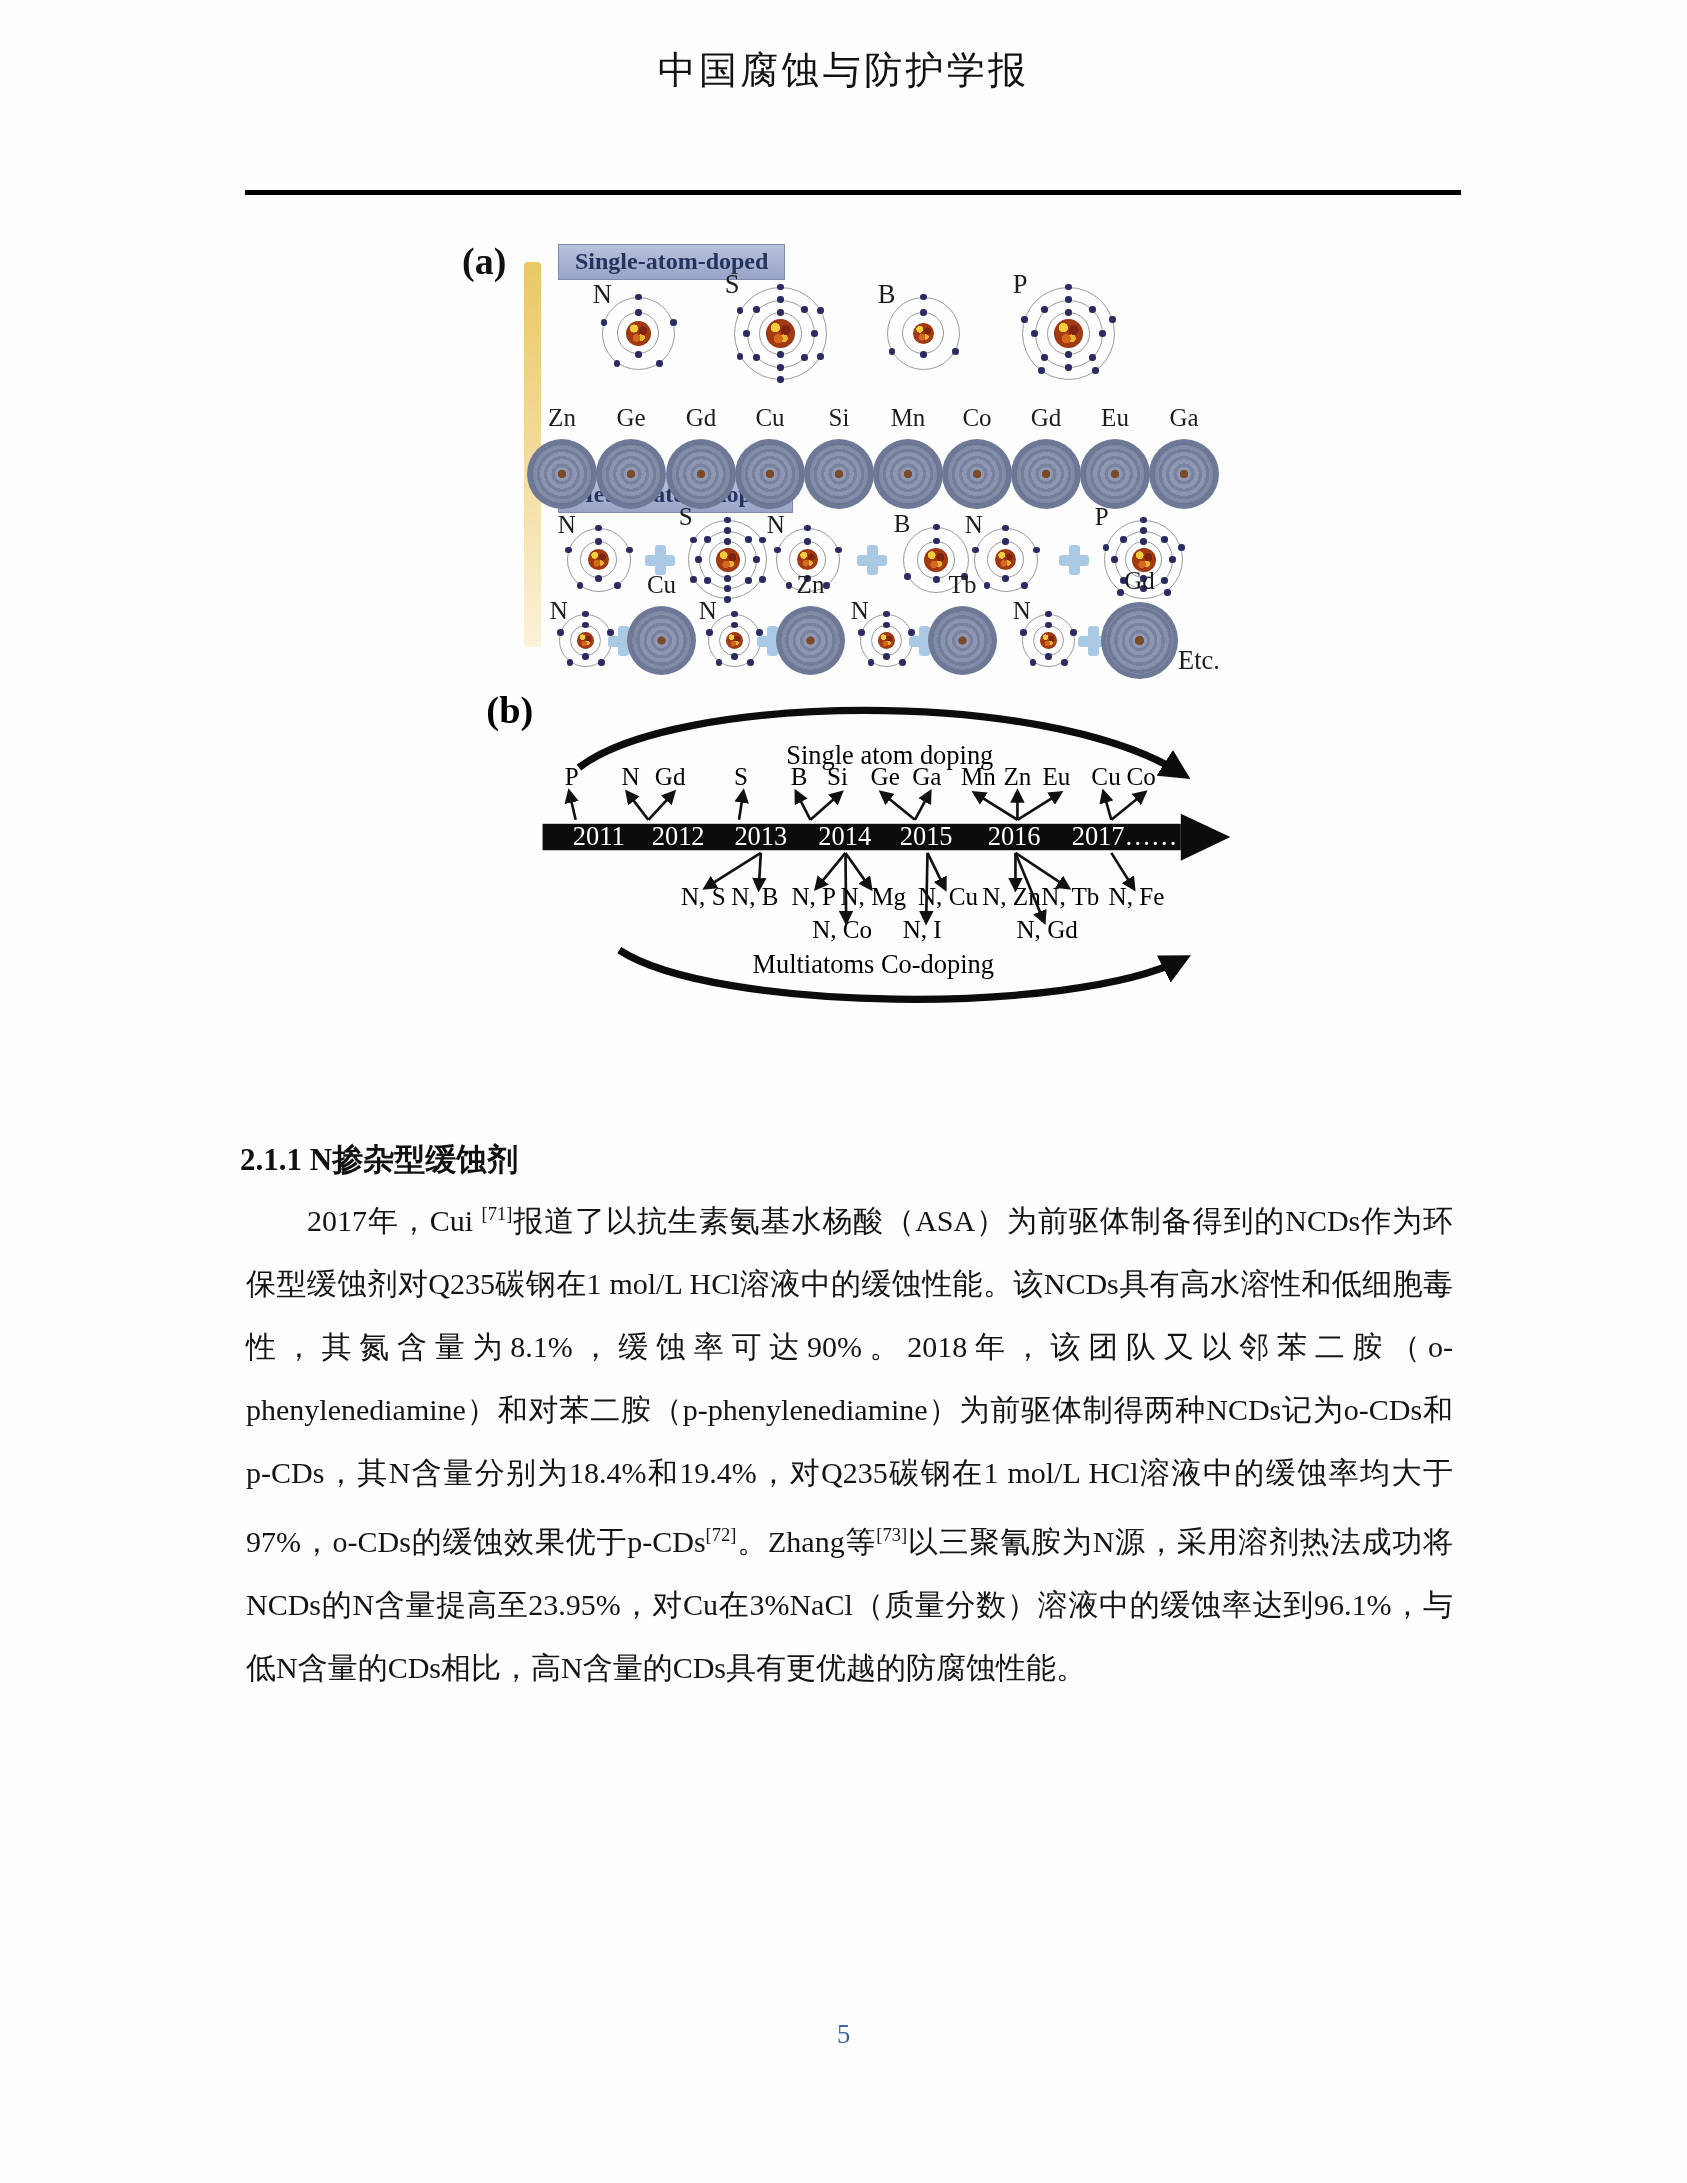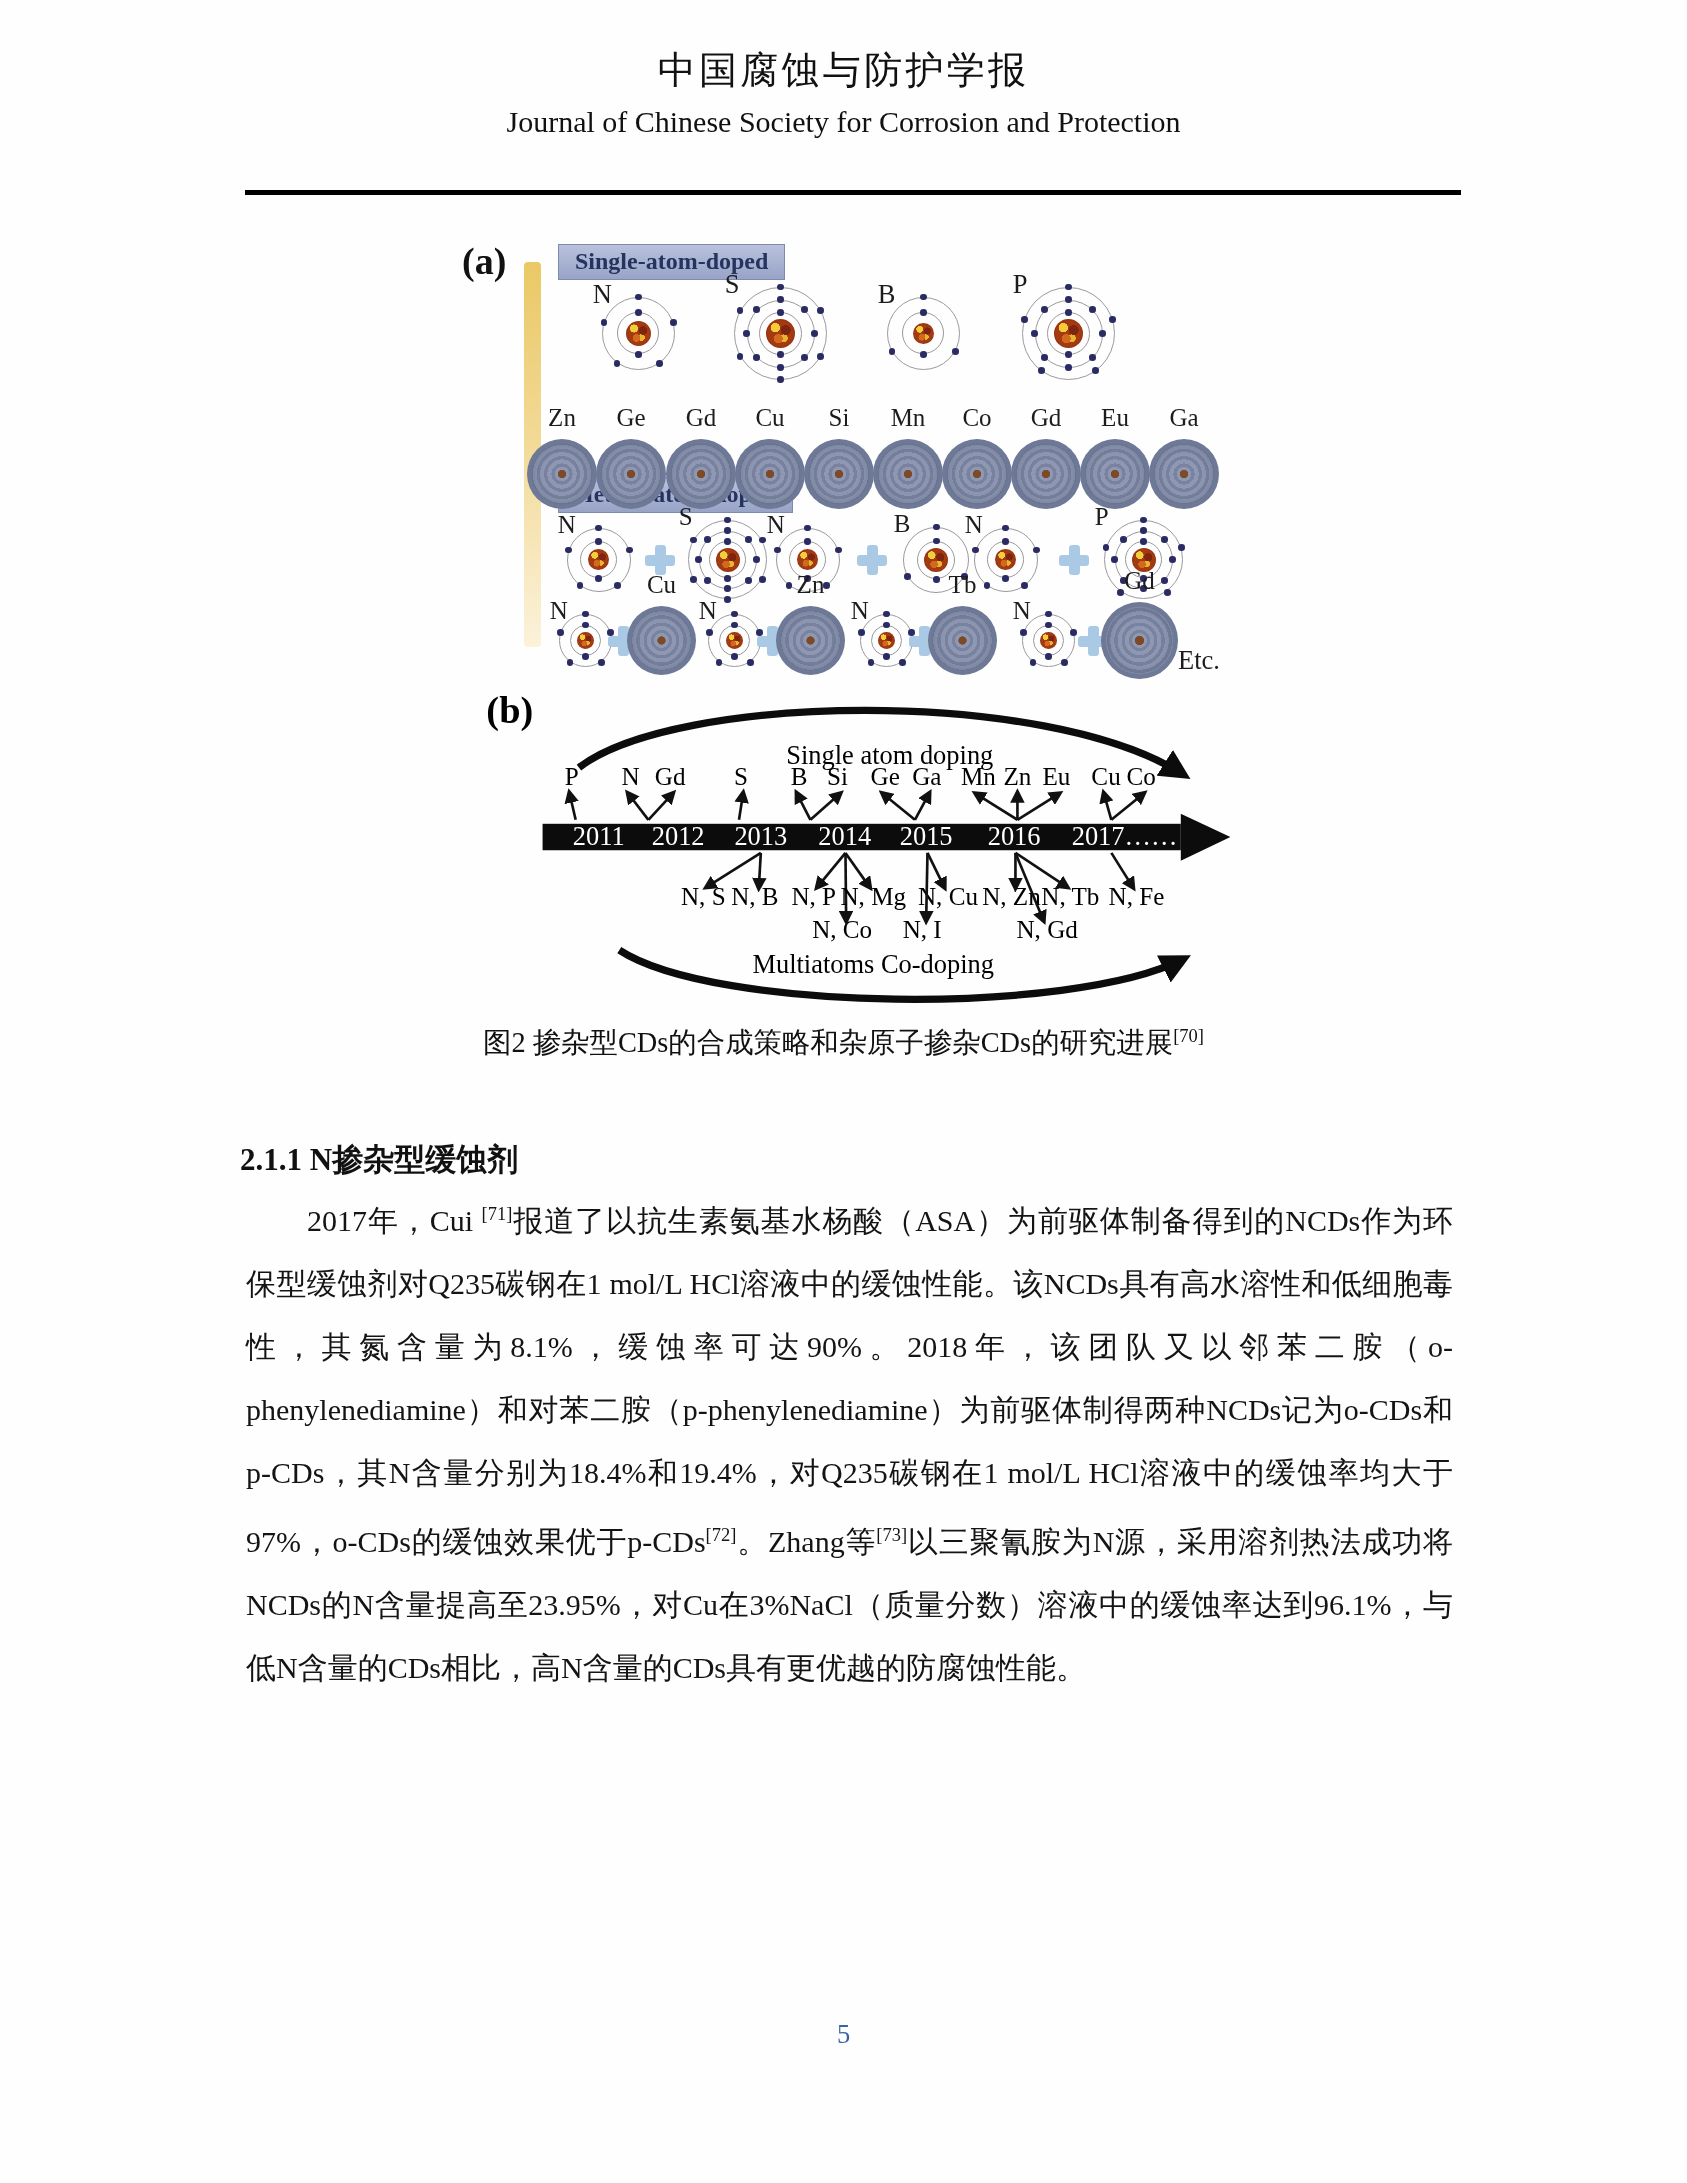--- a/index.html
+++ b/index.html
@@ -54,21 +54,20 @@
   .bodypar{position:absolute;left:246px;top:1183px;width:1207px;font-size:30px;line-height:63px;
            text-align:justify;text-justify:inter-ideograph;text-indent:61px;color:#141414;}
   .pageno{position:absolute;top:2019px;left:0;width:100%;text-align:center;font-size:26.5px;color:#3a62a6;}
 </style>
 </head>
 <body>
 
 <div class="page">
 
   <div class="hzh">中国腐蚀与防护学报</div>
-  <div class="hen">Journal of Chinese Society for Corrosion and Protection</div>
   <div class="rule"></div>
 
   <div id="panelA">
     <div class="panel-tag" style="left:12px;top:14.6px;">(a)</div>
     <div class="ybar"></div>
     <div class="badge single">Single-atom-doped</div>
     <div class="badge hetero">Hetero-atom-doped</div>
     <div class="etc">Etc.</div>
   <div class="atom" style="left: 152px; top: 73px; width: 73px; height: 73px;">
         <div class="orbit" style="left: 15.3px; top: 15.3px; width: 42px; height: 42px;"></div>
@@ -417,21 +416,20 @@
         <text x="938" y="360" text-anchor="middle" style="font-size:38px;font-family:'Liberation Serif',serif">N, Tb</text>
         <line x1="855" y1="281" x2="932" y2="332" stroke="#111" stroke-width="4" marker-end="url(#mS)"></line>
         <text x="903" y="410" text-anchor="middle" style="font-size:38px;font-family:'Liberation Serif',serif">N, Gd</text>
         <line x1="855" y1="281" x2="897" y2="382" stroke="#111" stroke-width="4" marker-end="url(#mS)"></line>
         <text x="1038" y="360" text-anchor="middle" style="font-size:38px;font-family:'Liberation Serif',serif">N, Fe</text>
         <line x1="1000" y1="281" x2="1032" y2="332" stroke="#111" stroke-width="4" marker-end="url(#mS)"></line>
         <path d="M256 428 C400 522,940 527,1108 442" fill="none" stroke="#0c0c0c" stroke-width="11" marker-end="url(#mB)"></path>
         <text x="640" y="462" text-anchor="middle" style="font-size:40px;font-family:'Liberation Serif',serif">Multiatoms Co-doping</text>
       </svg></div>
 
-  <div class="capzh"><span>图2  掺杂型CDs的合成策略和杂原子掺杂CDs的研究进展</span><sup>[70]</sup></div>
 
   <div class="sechead">2.1.1 N掺杂型缓蚀剂</div>
 
   <div class="bodypar"><span>2017年，Cui </span><sup>[71]</sup><span>报道了以抗生素氨基水杨酸（ASA）为前驱体制备得到的NCDs作为环保型缓蚀剂对Q235碳钢在1 mol/L HCl溶液中的缓蚀性能。该NCDs具有高水溶性和低细胞毒性，其氮含量为8.1%，缓蚀率可达90%。2018年，该团队又以邻苯二胺（o-phenylenediamine）和对苯二胺（p-phenylenediamine）为前驱体制得两种NCDs记为o-CDs和p-CDs，其N含量分别为18.4%和19.4%，对Q235碳钢在1 mol/L HCl溶液中的缓蚀率均大于97%，o-CDs的缓蚀效果优于p-CDs</span><sup>[72]</sup><span>。Zhang等</span><sup>[73]</sup><span>以三聚氰胺为N源，采用溶剂热法成功将NCDs的N含量提高至23.95%，对Cu在3%NaCl（质量分数）溶液中的缓蚀率达到96.1%，与低N含量的CDs相比，高N含量的CDs具有更优越的防腐蚀性能。</span></div>
 
   <div class="pageno">5</div>
 </div>
 
 
 </body></html>

